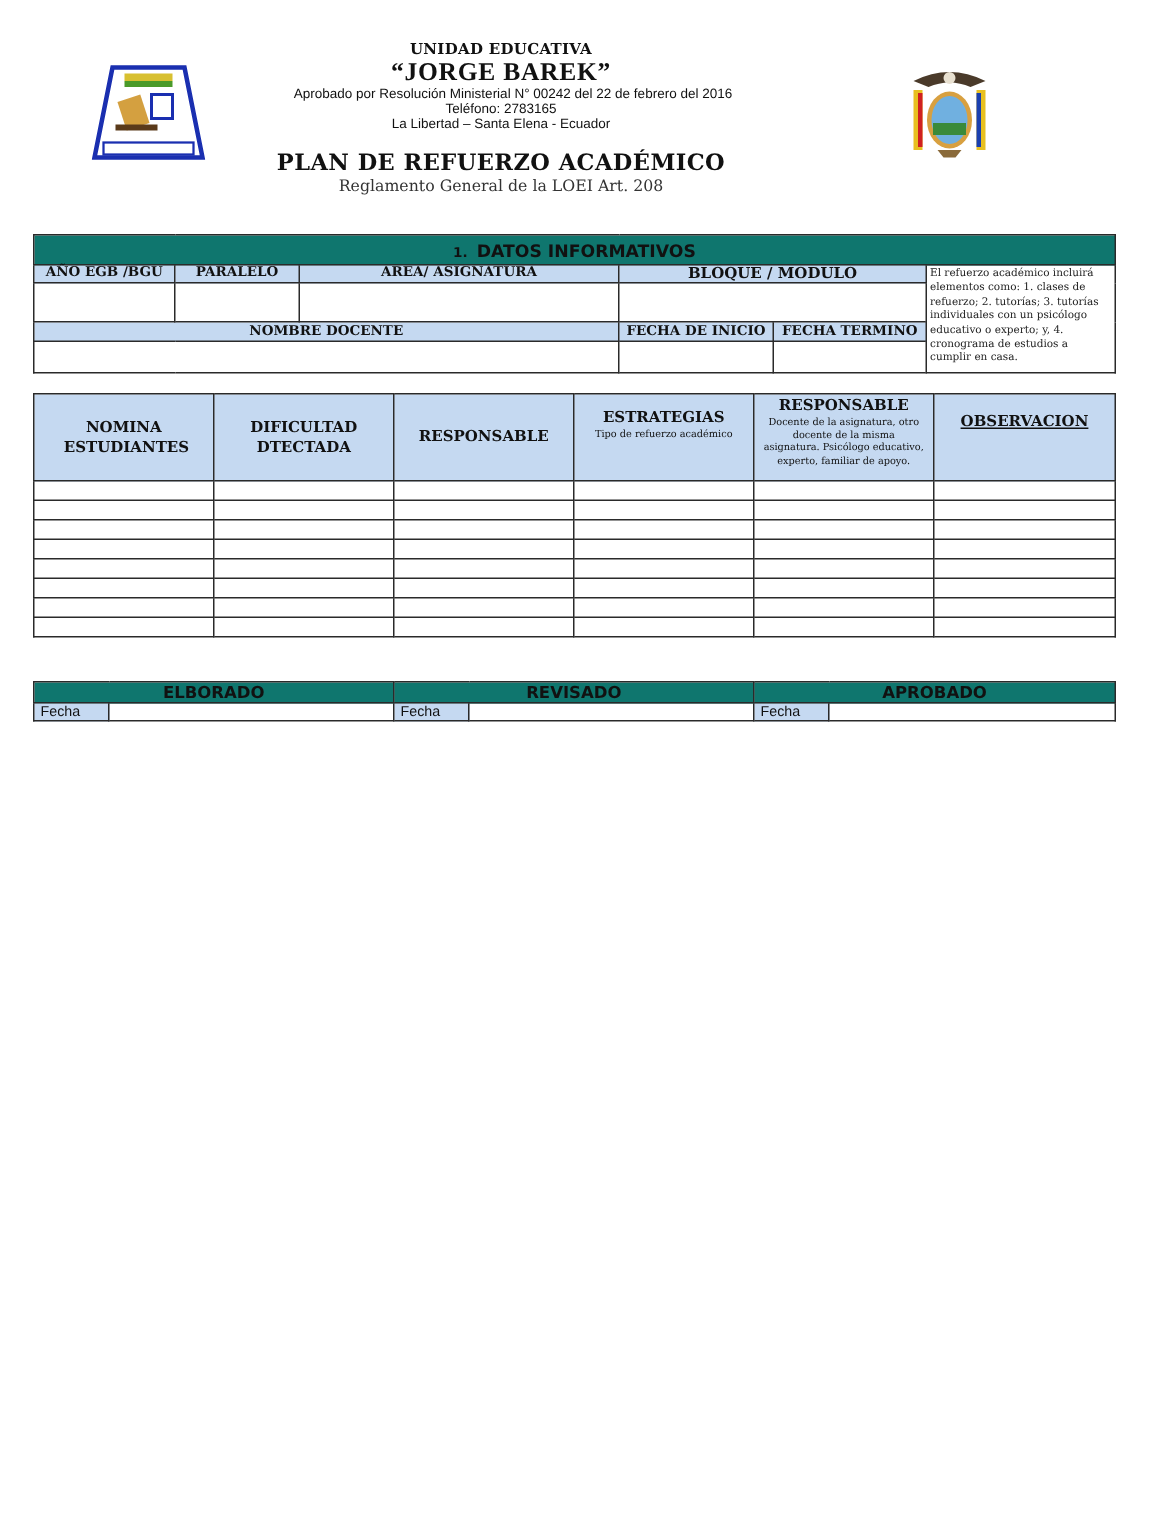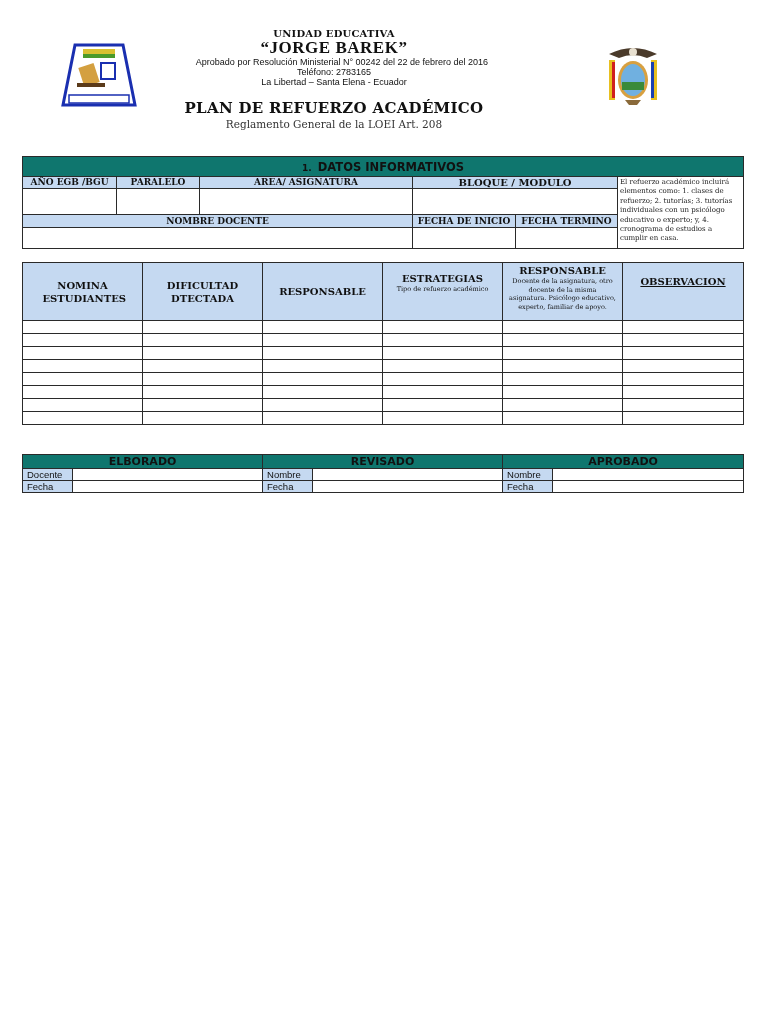--- a/index.html
+++ b/index.html
@@ -218,28 +218,20 @@
     <col style="width:50px">
       <col style="width:191px">
   </colgroup>
   <tbody>
       <tr style="height:14px;">
     <td colspan="2" class="green sig-head">ELBORADO</td>
     <td colspan="2" class="green sig-head">REVISADO</td>
     <td colspan="2" class="green sig-head">APROBADO</td>
   </tr>
   <tr style="height:12px;">
-    <td class="blue sig-label">Docente</td>
-    <td></td>
-    <td class="blue sig-label">Nombre</td>
-    <td></td>
-    <td class="blue sig-label">Nombre</td>
-    <td></td>
-  </tr>
-  <tr style="height:12px;">
     <td class="blue sig-label">Fecha</td>
     <td></td>
     <td class="blue sig-label">Fecha</td>
     <td></td>
     <td class="blue sig-label">Fecha</td>
     <td></td>
   </tr>
 </tbody>
   </table>
 

